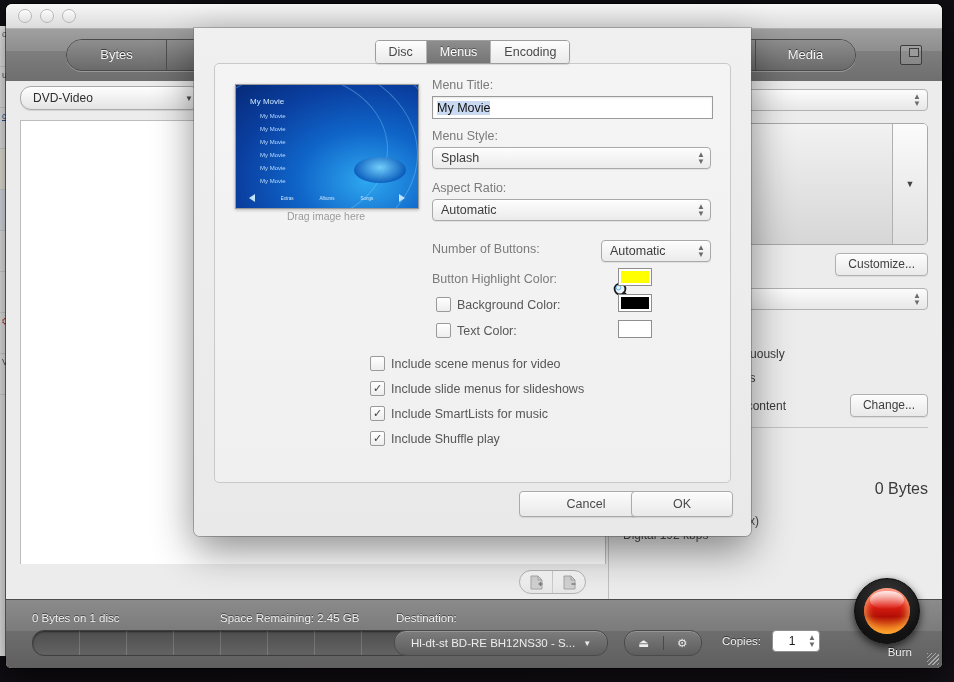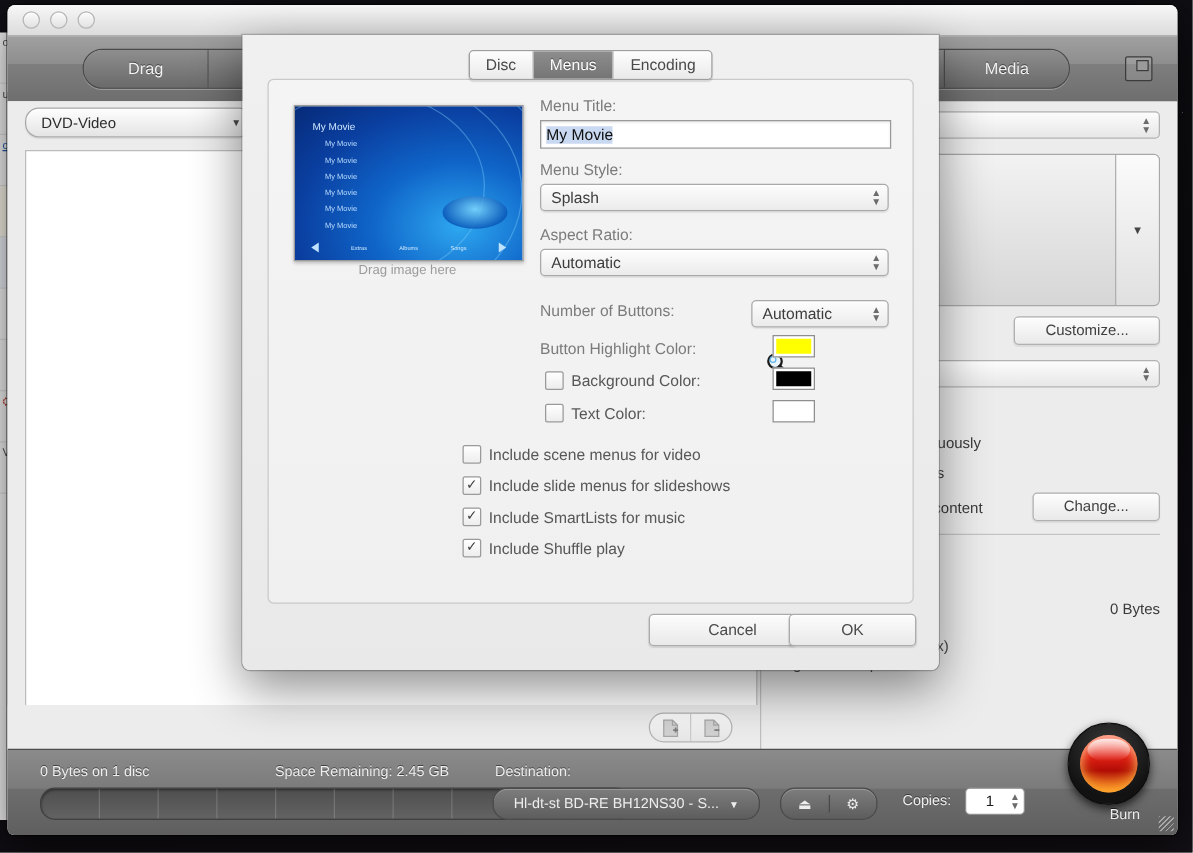--- a/index.html
+++ b/index.html
@@ -84,21 +84,21 @@
   #rightcol{flex:1;padding:8px 14px 0 14px;font-size:12px;color:#3a3a3a;position:relative;}
   .rsel{height:20px;border-radius:4px;margin-bottom:12px;display:flex;align-items:center;
     justify-content:space-between;padding:0 6px 0 9px;font-size:11px;color:#3c3c3c;
     background:linear-gradient(to bottom,#fcfcfc,#e7e7e7);border:1px solid #b2b2b2;}
   .stepper{font-size:8px;line-height:7px;color:#6b6b6b;text-align:center;}
   #themebox{height:120px;border-radius:5px;display:flex;overflow:hidden;
     border:1px solid #a8a8a8;background:linear-gradient(to bottom,#f2f2f2,#d6d6d6);margin-bottom:8px;}
   #themebox .tleft{flex:1;padding:78px 0 0 8px;font-size:12px;color:#2e2e2e;line-height:14px;}
   #themebox .tright{width:34px;border-left:1px solid #b0b0b0;display:flex;align-items:center;justify-content:center;
     background:linear-gradient(to bottom,#fbfbfb,#e0e0e0);font-size:9px;color:#454545;}
-  .btn-sm{display:inline-block;height:21px;line-height:21px;padding:0 24px;border-radius:4px;font-size:12px;color:#3f3f3f;
+  .btn-sm{display:inline-block;height:21px;line-height:21px;padding:0 12px;border-radius:4px;font-size:12px;color:#3f3f3f;
     background:linear-gradient(to bottom,#fdfdfd,#e9e9e9);border:1px solid #b0b0b0;
     box-shadow:0 1px 1px rgba(0,0,0,.07),inset 0 1px 0 #fff;}
   .rightalign{text-align:right;}
   .chkline{display:flex;align-items:center;gap:6px;margin-bottom:9px;font-size:12px;color:#3a3a3a;}
   .cbox{width:13px;height:13px;border-radius:2px;border:1px solid #9d9d9d;flex:none;
     background:linear-gradient(to bottom,#fff,#ededed);display:flex;align-items:center;justify-content:center;
     font-size:11px;color:#4a4a4a;line-height:1;}
   hr.sep{border:none;border-top:1px solid #c4c4c4;margin:10px 0;}
   
   #bottombar{position:absolute;left:0;right:0;bottom:0;height:68px;
@@ -199,21 +199,21 @@
   <div id="titlebar">
     <div class="lights">
       <i></i>
       <i></i>
       <i></i>
     </div>
   </div>
 
   <div id="toolbar">
     <div class="seg-group" id="grp-left">
-      <div class="seg">Drag</div>
+      <div class="seg">Bytes</div>
       <div class="seg">Audio</div>
     </div>
     <div class="seg-group" id="grp-right">
       <div class="seg">Video</div>
       <div class="seg">Media</div>
     </div>
     <div id="winbtn"></div>
   </div>
 
   <div id="content">
@@ -291,21 +291,21 @@
       <div class="chkline">
         <span class="cbox"></span>
         <span>Include DVD-ROM content</span>
         <span class="btn-sm" style="margin-left:auto;">Change...</span>
       </div>
 
       <hr class="sep">
 
       <div style="font-size:12px;color:#7a7a7a;">Output Summary</div>
       <div style="font-size:12px;color:#9a9a9a;margin-top:4px;">My Movie</div>
-      <div class="rightalign" style="font-size:12px;color:#3a3a3a;margin-top:10px;">0 Bytes</div>
+      <div class="rightalign" style="font-size:16px;color:#3a3a3a;margin-top:10px;">0 Bytes</div>
       <div style="font-size:12px;color:#4a4a4a;margin-top:16px;">4.0 Mbps (8.0 Mbps max)</div>
       <div style="font-size:12px;color:#4a4a4a;">Digital 192 kbps</div>
     </div>
   </div>
 
   <div id="bottombar">
     <div class="lbl" style="left:26px;">0 Bytes on 1 disc</div>
     <div class="lbl" style="left:214px;">Space Remaining: 2.45 GB</div>
     <div class="lbl" style="left:390px;">Destination:</div>
 

